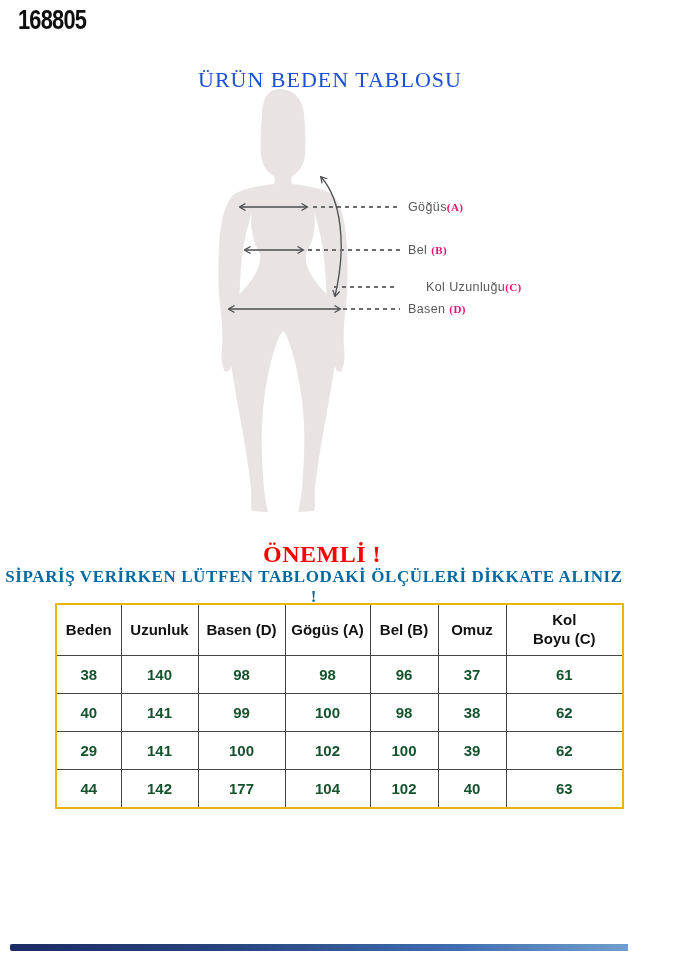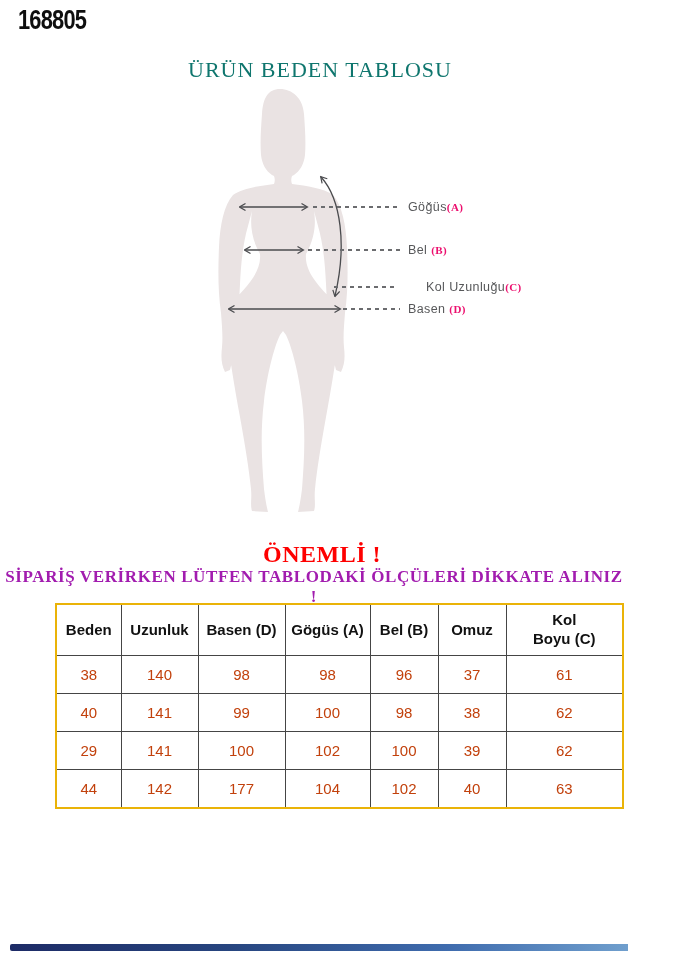--- a/index.html
+++ b/index.html
@@ -3,47 +3,47 @@
 <meta charset="utf-8">
 <style>
   html,body{margin:0;padding:0;}
   #page{position:relative;width:628px;height:960px;background:#ffffff;overflow:hidden;
         font-family:"Liberation Sans",sans-serif;}
 
   .product-code{position:absolute;left:18px;top:4px;font-size:28px;font-weight:700;
         color:#0f0f0f;transform:scaleX(.78);transform-origin:left top;letter-spacing:-1px;
         font-family:"Liberation Sans",sans-serif;}
 
-  .page-title{position:absolute;left:0;top:51px;width:100%;text-align:center;margin:6px;
-        font-family:"Liberation Serif",serif;font-weight:400;font-size:22px;color:#0f766e;
+  .page-title{position:absolute;left:0;top:51px;width:100%;text-align:center;margin:16px;
+        font-family:"Liberation Serif",serif;font-weight:400;font-size:22px;color:#1d4ed8;
         letter-spacing:1px;}
 
   .figure-area{position:absolute;left:195px;top:85px;width:300px;height:435px;}
   .figure-svg{position:absolute;left:0;top:0;}
 
   .fig-label{position:absolute;display:flex;align-items:center;gap:8px;height:14px;}
   .dash{display:inline-block;height:2px;
         background:repeating-linear-gradient(90deg,#6b6c6f 0 4px,transparent 4px 8px);}
   .lbltxt{white-space:pre;font-size:12.5px;color:#57585a;letter-spacing:.4px;}
   .lblcode{font-family:"Liberation Serif",serif;font-weight:700;font-size:11px;color:#ec0f6e;}
 
   .warning-heading{position:absolute;left:0;top:533px;width:100%;text-align:center;margin:8px;
         font-family:"Liberation Serif",serif;font-weight:700;font-size:24px;color:#fe0000;
         letter-spacing:.5px;}
   .warning-sub{position:absolute;left:0;top:567px;width:100%;text-align:center;margin:0;
-        font-family:"Liberation Serif",serif;font-weight:700;font-size:17px;color:#a21caf;
+        font-family:"Liberation Serif",serif;font-weight:700;font-size:17px;color:#0369a1;
         letter-spacing:.6px;}
 
   table.size-table{position:absolute;left:55px;top:603px;width:567px;
         border-collapse:collapse;table-layout:fixed;border:2px solid #eab308;}
   table.size-table th,table.size-table td{border:1px solid #454545;text-align:center;
         vertical-align:middle;padding:0;}
   table.size-table th{height:50px;font-weight:700;font-size:15px;color:#111;
         white-space:pre-line;line-height:1.25;}
-  table.size-table td{height:37px;font-size:15px;font-weight:400;color:#c2410c;}
+  table.size-table td{height:37px;font-size:15px;font-weight:700;color:#14532d;}
   col.c1{width:65px}col.c2{width:77px}col.c3{width:87px}col.c4{width:85px}
   col.c5{width:68px}col.c6{width:68px}col.c7{width:117px}
 
   .footer-bar{position:absolute;left:10px;top:944px;width:658px;height:7px;border-radius:2px;}
 </style>
 </head>
 <body>
 
 <div id="page">
 

